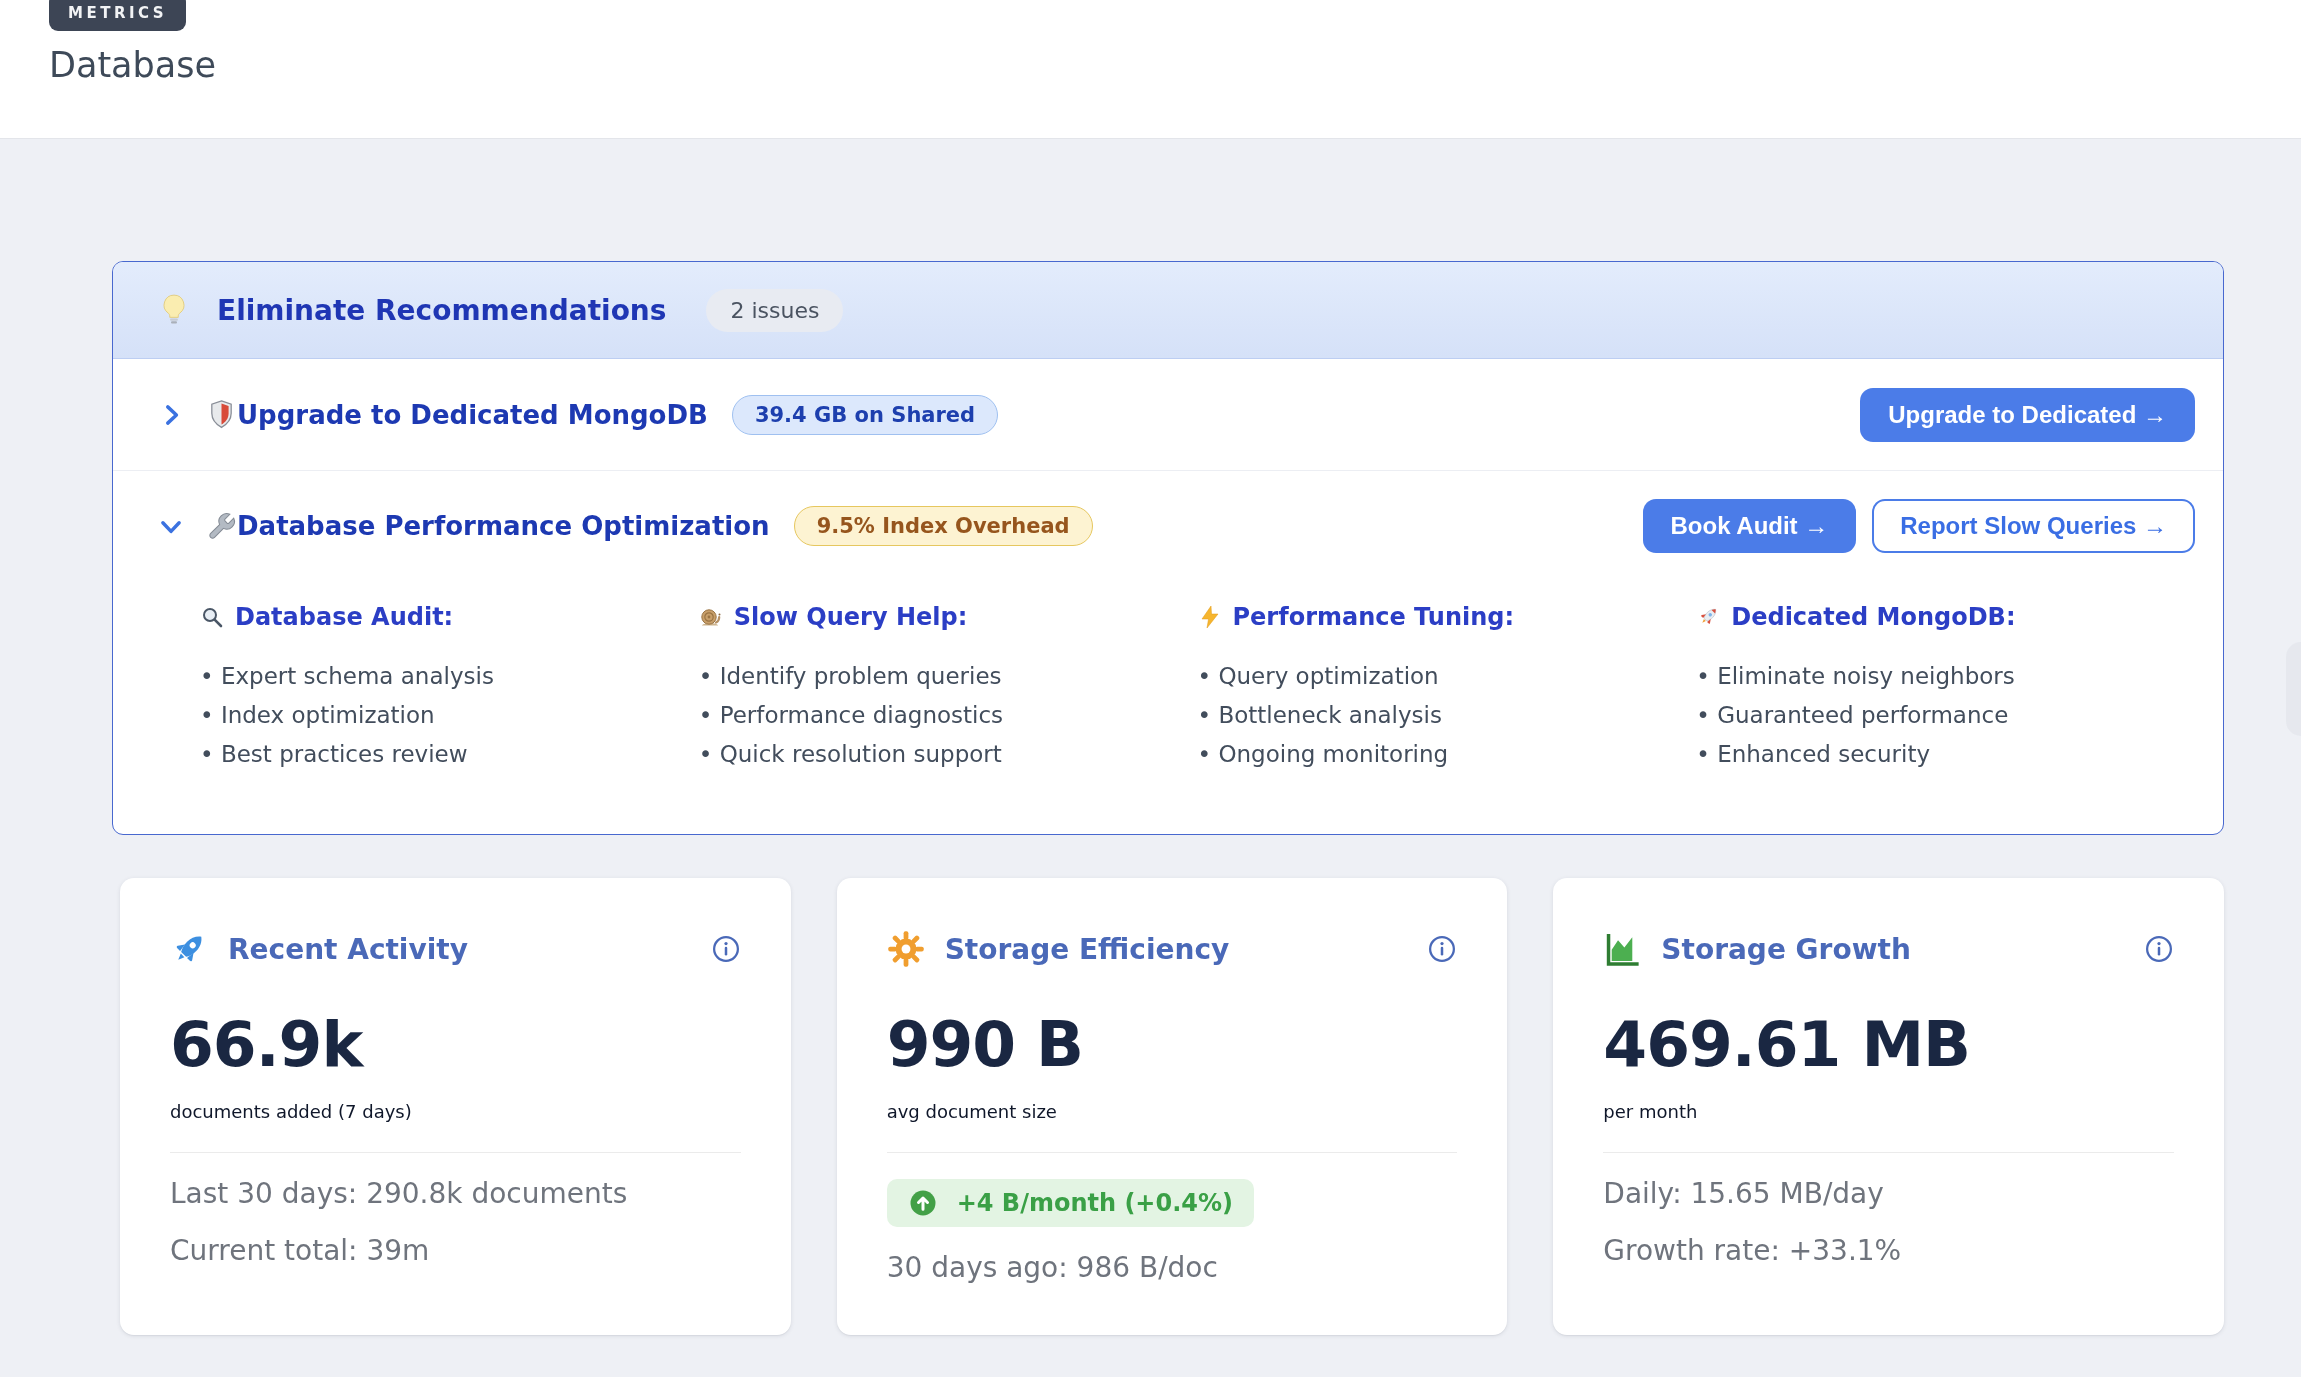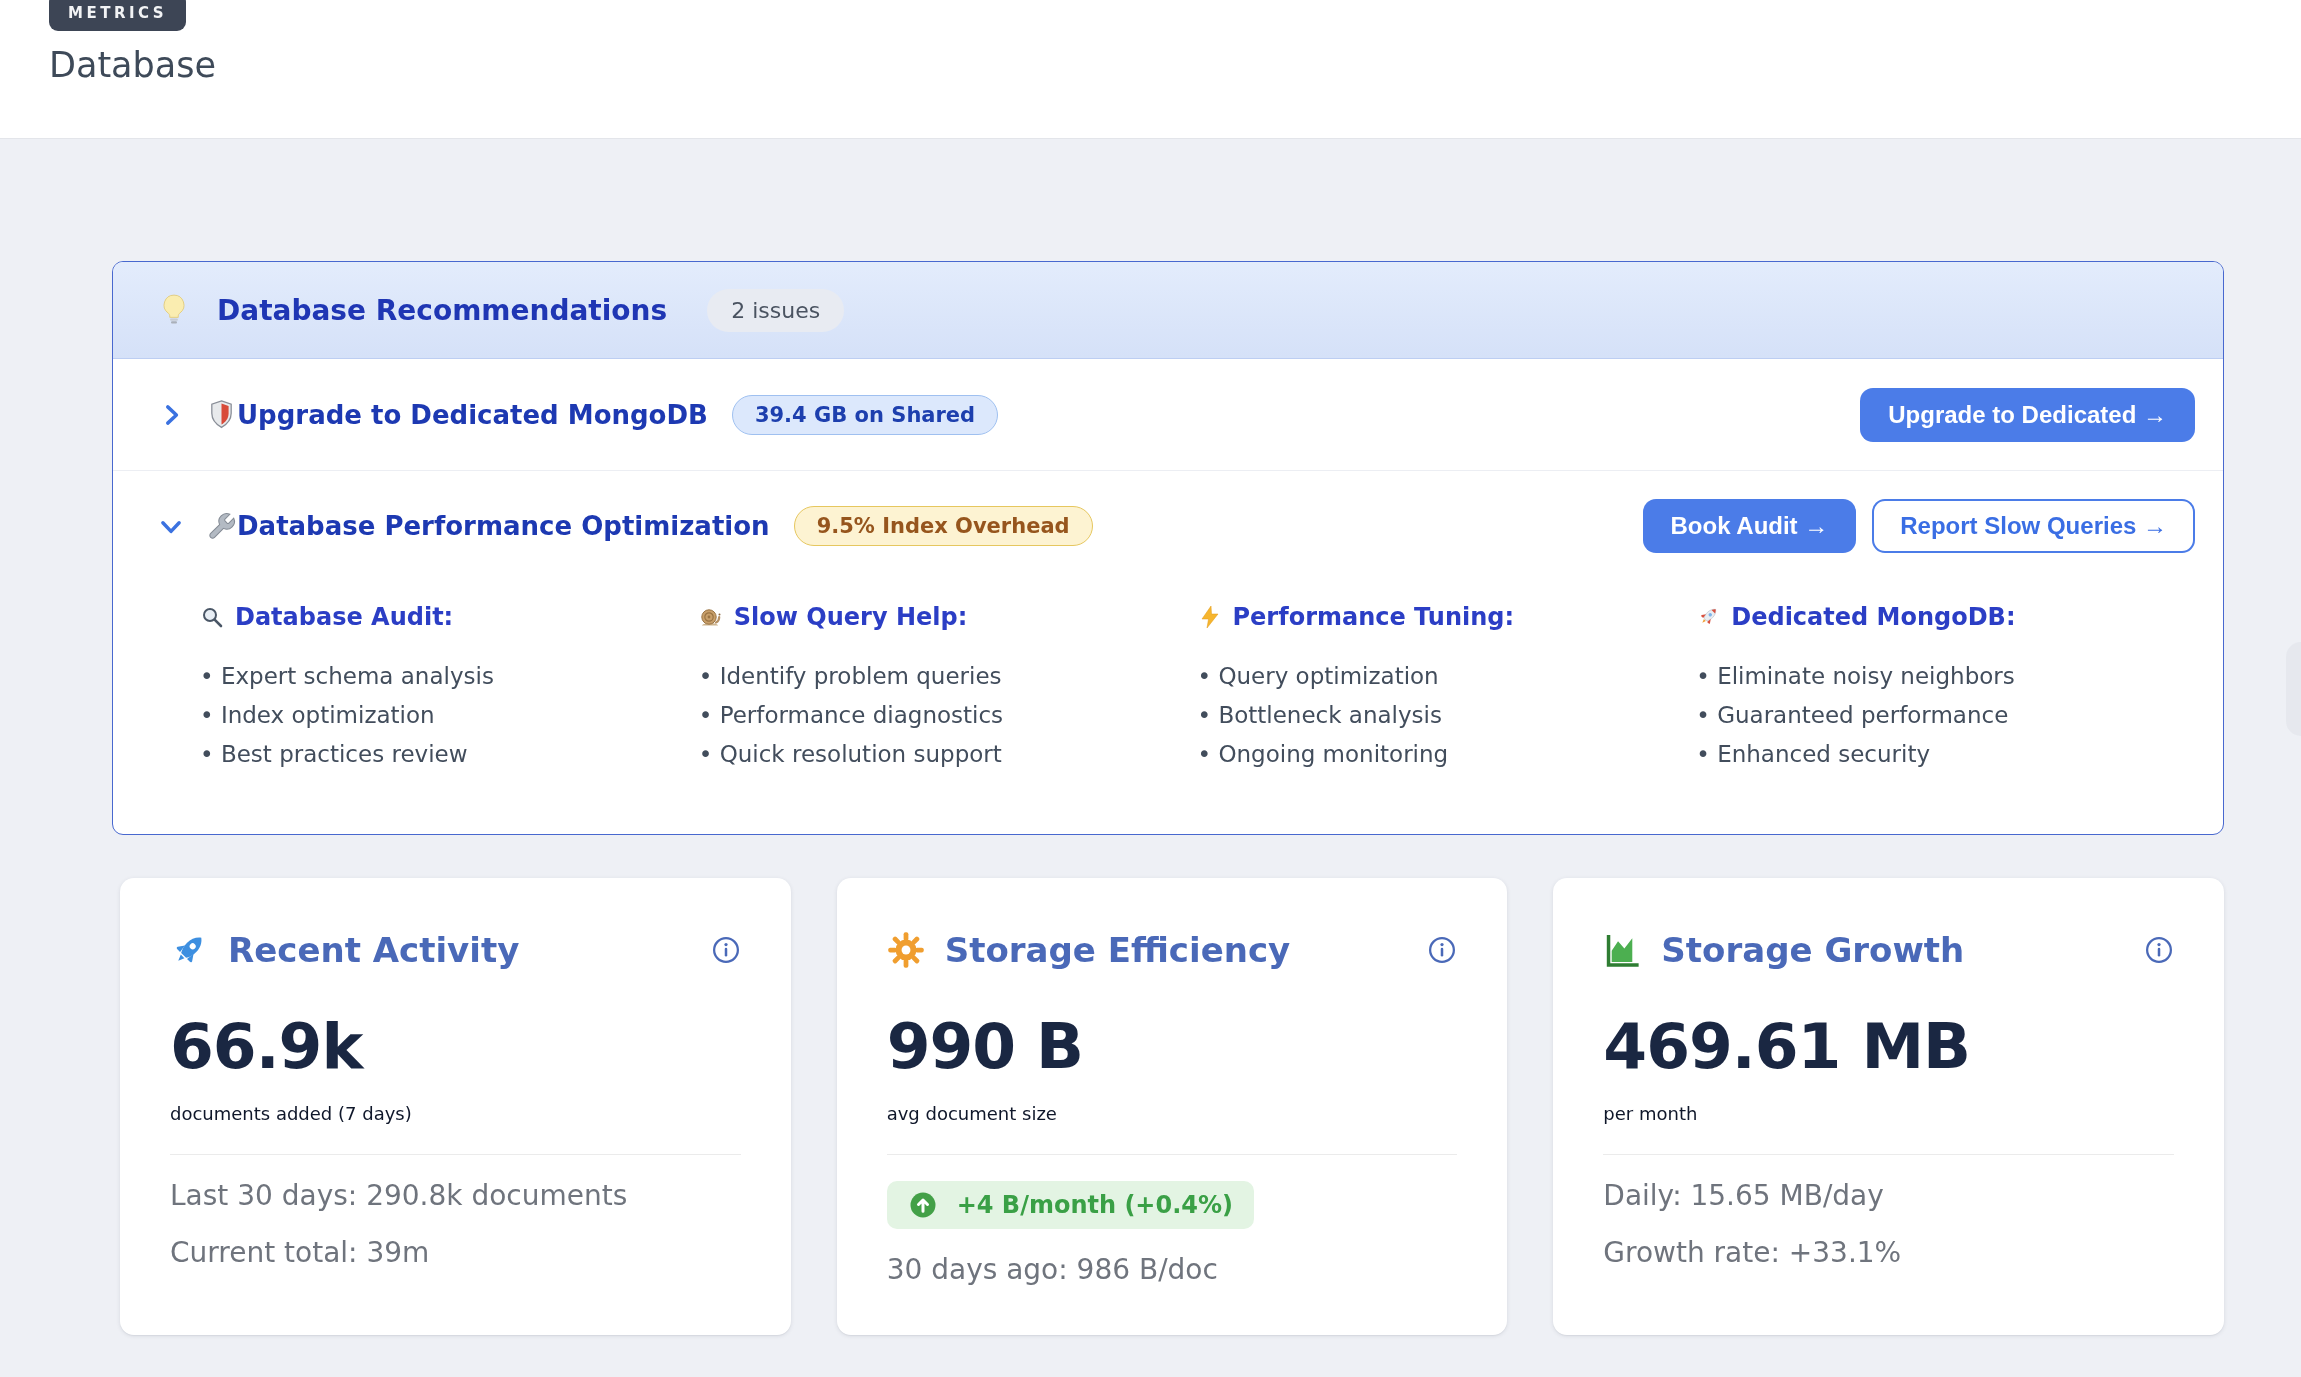--- a/index.html
+++ b/index.html
@@ -156,21 +156,21 @@
     padding:0 50px;
   }
   .card-header {
     margin-top:52px;
     display:flex;
     align-items:center;
   }
   .card-icon { flex:none; display:flex; }
   .card-title {
     margin-left:20px;
-    font-size:34px;
+    font-size:28px;
     font-weight:bold;
     color:#4a69b8;
     flex:1;
   }
   .info-icon { flex:none; display:flex; cursor:pointer; }
   .card-value {
     margin-top:40px;
     font-size:63px;
     font-weight:bold;
     color:#1a2742;
@@ -226,21 +226,21 @@
 <div class="panel">
 
   <div class="panel-header">
     <span style="display:flex;">
       <svg viewBox="0 0 24 24" width="34" height="34">
         <path d="M12 1.5a7 7 0 0 0-4.2 12.6c.8.6 1.2 1.4 1.2 2.2v.9h6v-.9c0-.8.4-1.6 1.2-2.2A7 7 0 0 0 12 1.5z" fill="#faedb0" stroke="#e3cd82" stroke-width="0.7"></path>
         <rect x="9.2" y="18" width="5.6" height="1.6" rx="0.8" fill="#c7ccd4"></rect>
         <rect x="9.9" y="20" width="4.2" height="1.5" rx="0.7" fill="#aab0b9"></rect>
       </svg>
     </span>
-    <span class="panel-title">Database Recommendations</span>
+    <span class="panel-title">Eliminate Recommendations</span>
     <span class="issues-pill">2 issues</span>
   </div>
 
   <div class="rec-row">
     <span class="rec-chevron">
       <svg viewBox="0 0 24 24" width="26" height="26">
         <path d="M9 4.5 17 12l-8 7.5" fill="none" stroke="#3b72e0" stroke-width="3.2" stroke-linecap="round" stroke-linejoin="round"></path>
       </svg>
     </span>
     <span class="rec-emoji">

